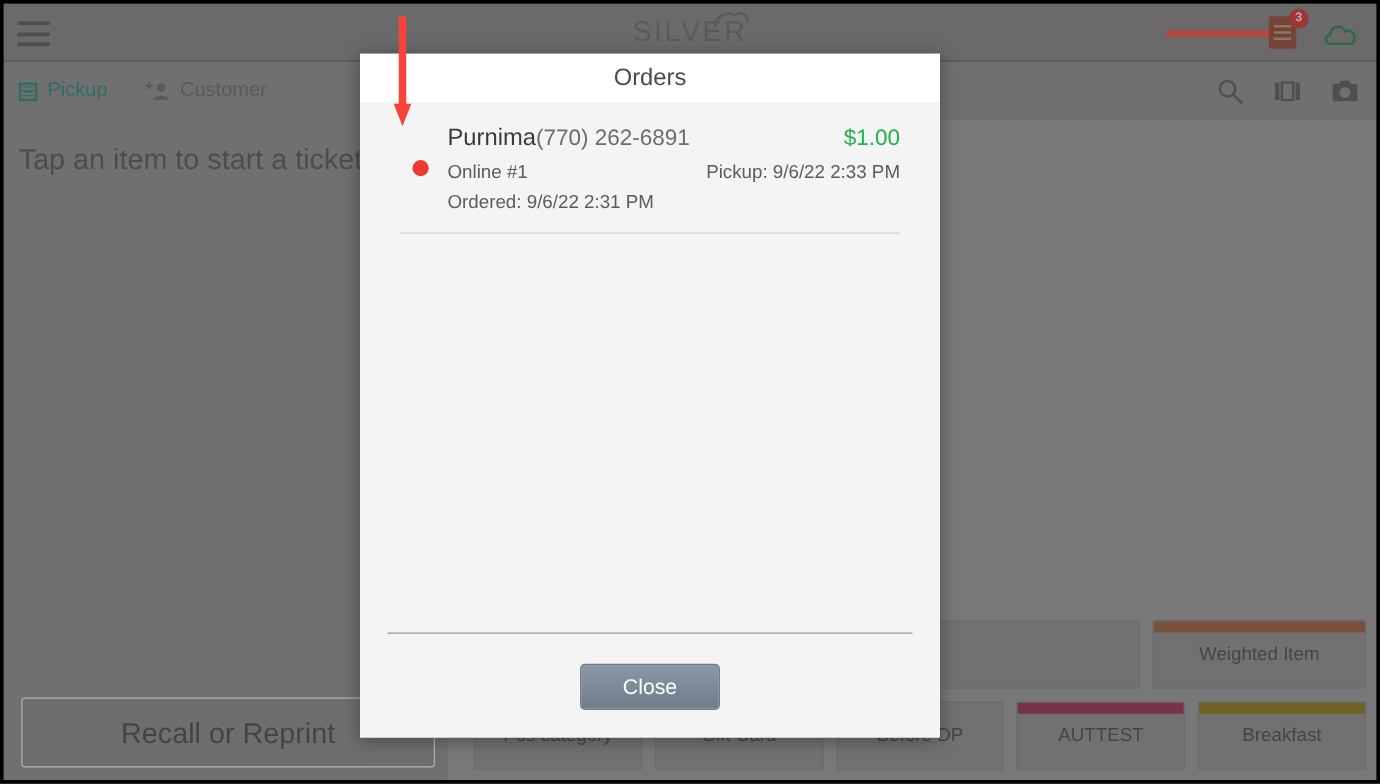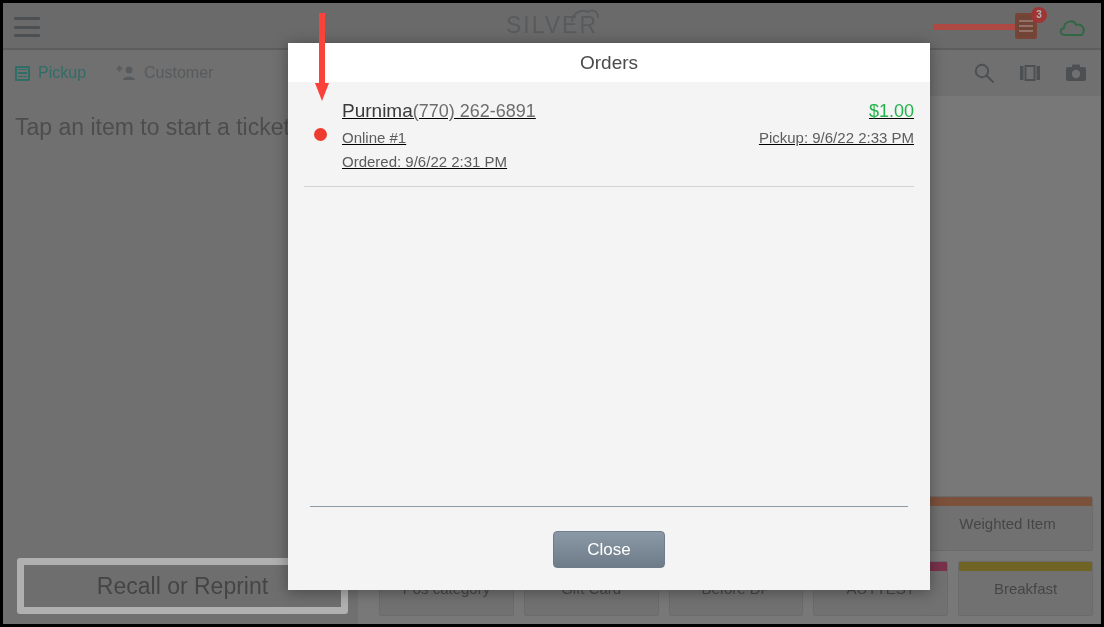--- a/index.html
+++ b/index.html
@@ -212,21 +212,21 @@
     color: #4b4b4b;
     white-space: nowrap;
   }
   .ticket-actions {
     position: absolute;
     left: 14px; right: 10px;
     bottom: 10px;
   }
   .action-btn {
     height: 56px;
-    border: 7px solid #ffffff;
+    border: 1px solid #ffffff;
     border-radius: 3px;
     background: #888888;
     display: flex;
     align-items: center;
     justify-content: center;
     font-size: 23px;
     color: #3b3b3b;
     margin-top: 12px;
     cursor: pointer;
   }
@@ -271,44 +271,43 @@
 
   
   .scrim {
     position: absolute;
     left: 0; top: 0; right: 0; bottom: 0;
     background: rgba(80,80,80,0.45);
   }
   .dialog {
     position: absolute;
     left: 285px; top: 40px;
-    width: 642px;
+    width: 464px;
     height: 547px;
     background: #f4f4f4;
     box-shadow: 0 2px 14px rgba(0,0,0,0.35);
     display: flex;
     flex-direction: column;
   }
   .dlg-title {
     height: 39px;
     background: #ffffff;
     display: flex;
     align-items: center;
     justify-content: center;
     font-size: 19px;
     color: #4a4a4a;
     flex: none;
   }
   .dlg-body {
     flex: 1;
     position: relative;
     background: #f4f4f4;
-    padding: 0 16px;
+    padding: 0 32px;
     overflow: hidden;
-    text-decoration: underline;
   }
   .order-row {
     position: relative;
     padding: 18px 0 16px 38px;
     border-bottom: 1px solid #d2d2d2;
     cursor: pointer;
   }
   .status-dot {
     position: absolute;
     left: 10px; top: 46px;

